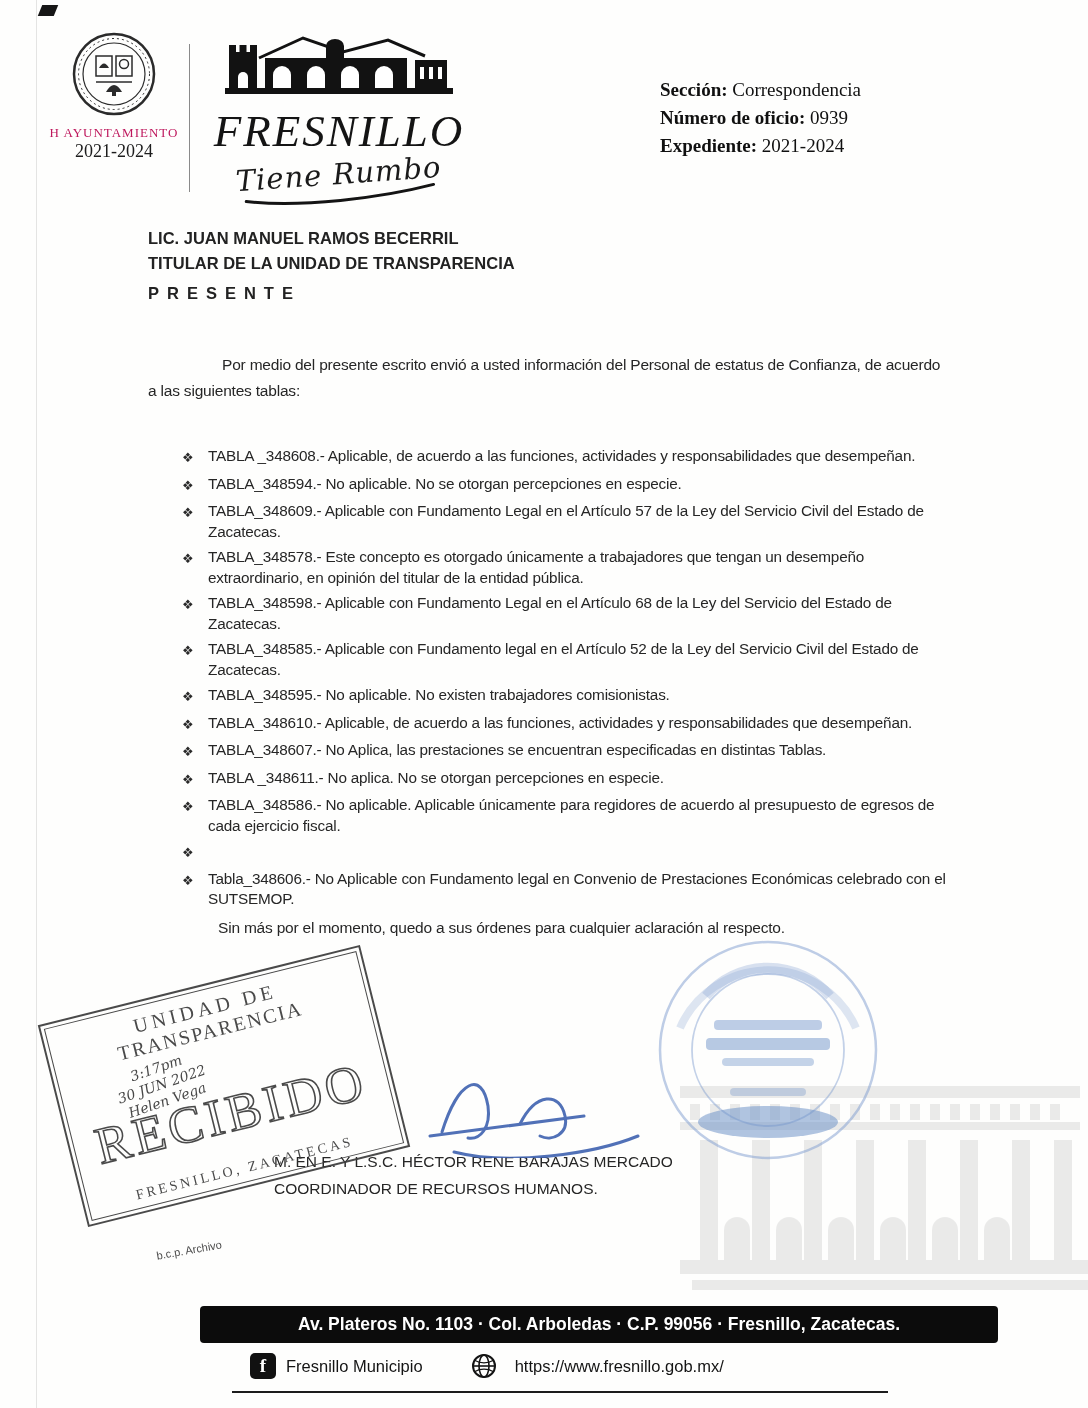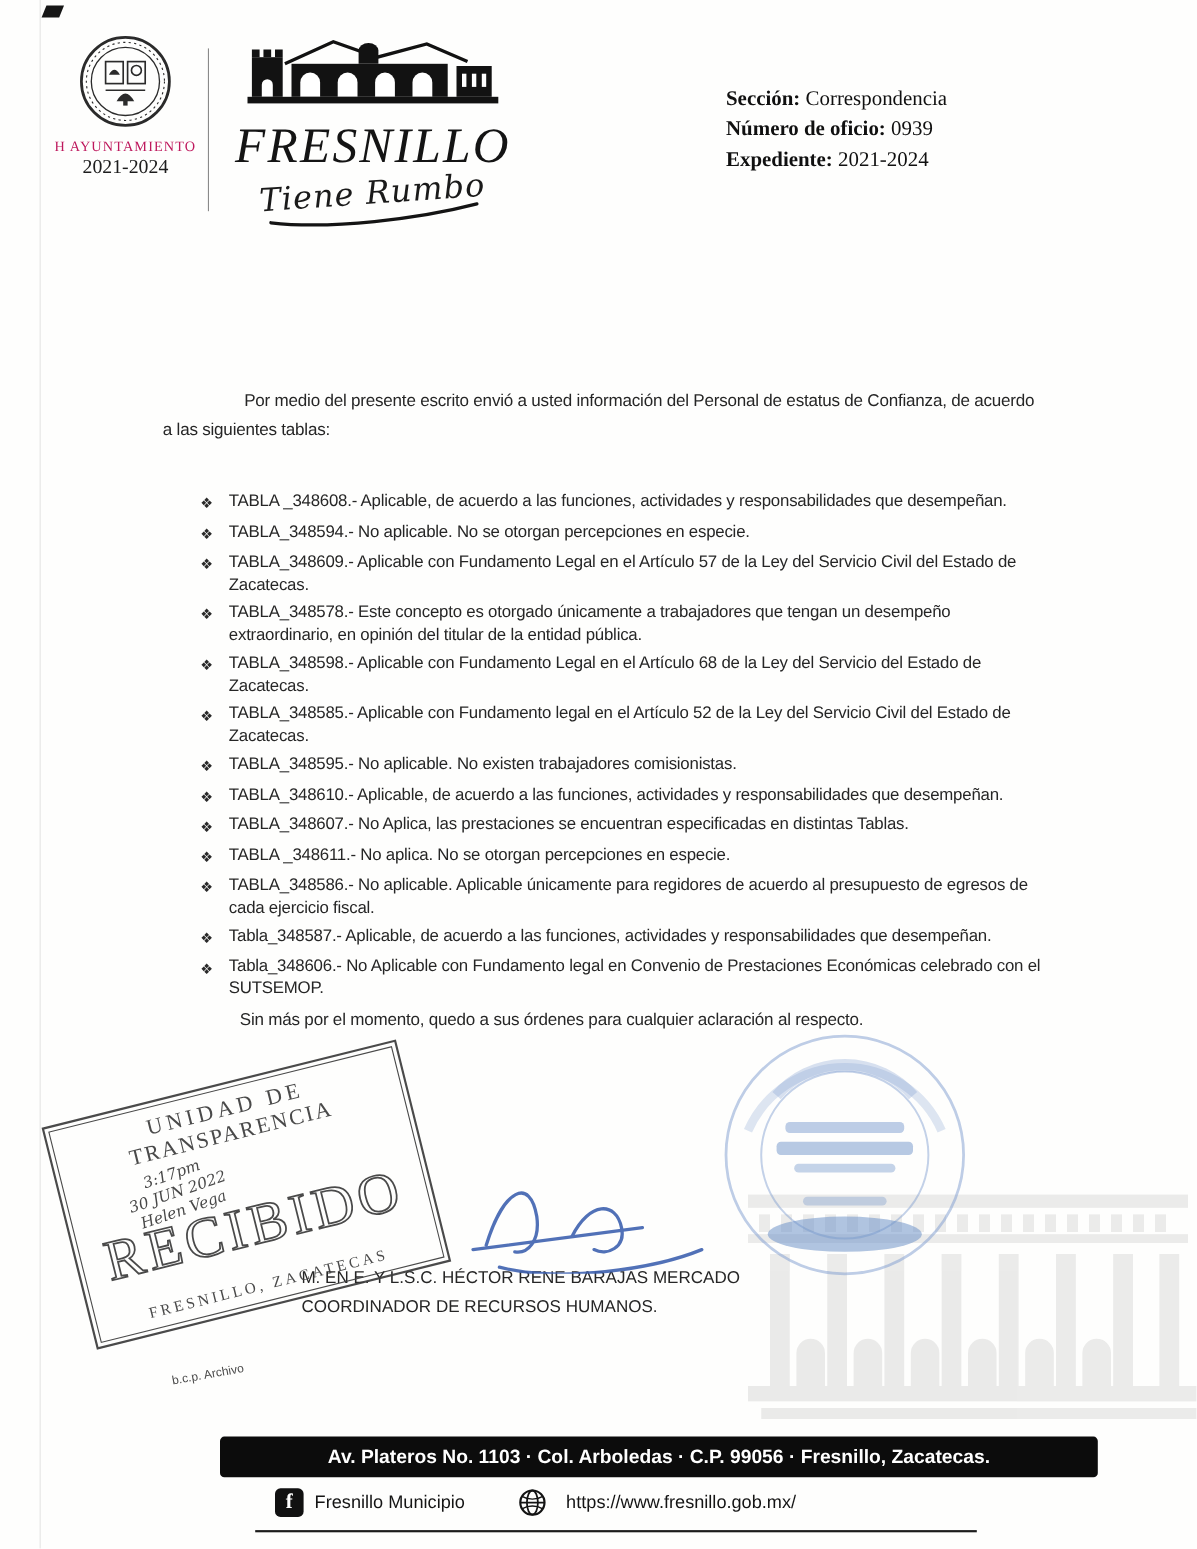--- a/index.html
+++ b/index.html
@@ -122,20 +122,25 @@
       </svg>
     </div>
   </div>
 
   <div class="meta">
     <div><b>Sección:</b> <span>Correspondencia</span></div>
     <div><b>Número de oficio:</b> <span>0939</span></div>
     <div><b>Expediente:</b> <span>2021-2024</span></div>
   </div>
 
+  <div class="recipient">
+    <div>LIC. JUAN MANUEL RAMOS BECERRIL</div>
+    <div>TITULAR DE LA UNIDAD DE TRANSPARENCIA</div>
+    <div class="salutation">PRESENTE</div>
+  </div>
 
   <p class="intro">Por medio del presente escrito envió a usted información del Personal de estatus de Confianza, de acuerdo a las siguientes tablas:</p>
 
   <ul class="tables">
 
       <li>
         <span class="bullet">❖</span>
         <span>TABLA _348608.- Aplicable, de acuerdo a las funciones, actividades y responsabilidades que desempeñan.</span>
       </li>
 
@@ -184,21 +189,20 @@
         <span>TABLA _348611.- No aplica. No se otorgan percepciones en especie.</span>
       </li>
 
       <li>
         <span class="bullet">❖</span>
         <span>TABLA_348586.- No aplicable. Aplicable únicamente para regidores de acuerdo al presupuesto de egresos de cada ejercicio fiscal.</span>
       </li>
 
       <li>
         <span class="bullet">❖</span>
-        <span>Tabla_348587.- Aplicable, de acuerdo a las funciones, actividades y responsabilidades que desempeñan.</span>
       </li>
 
       <li>
         <span class="bullet">❖</span>
         <span>Tabla_348606.- No Aplicable con Fundamento legal en Convenio de Prestaciones Económicas celebrado con el SUTSEMOP.</span>
       </li>
     </ul>
 
   <p class="closing">Sin más por el momento, quedo a sus órdenes para cualquier aclaración al respecto.</p>
 

